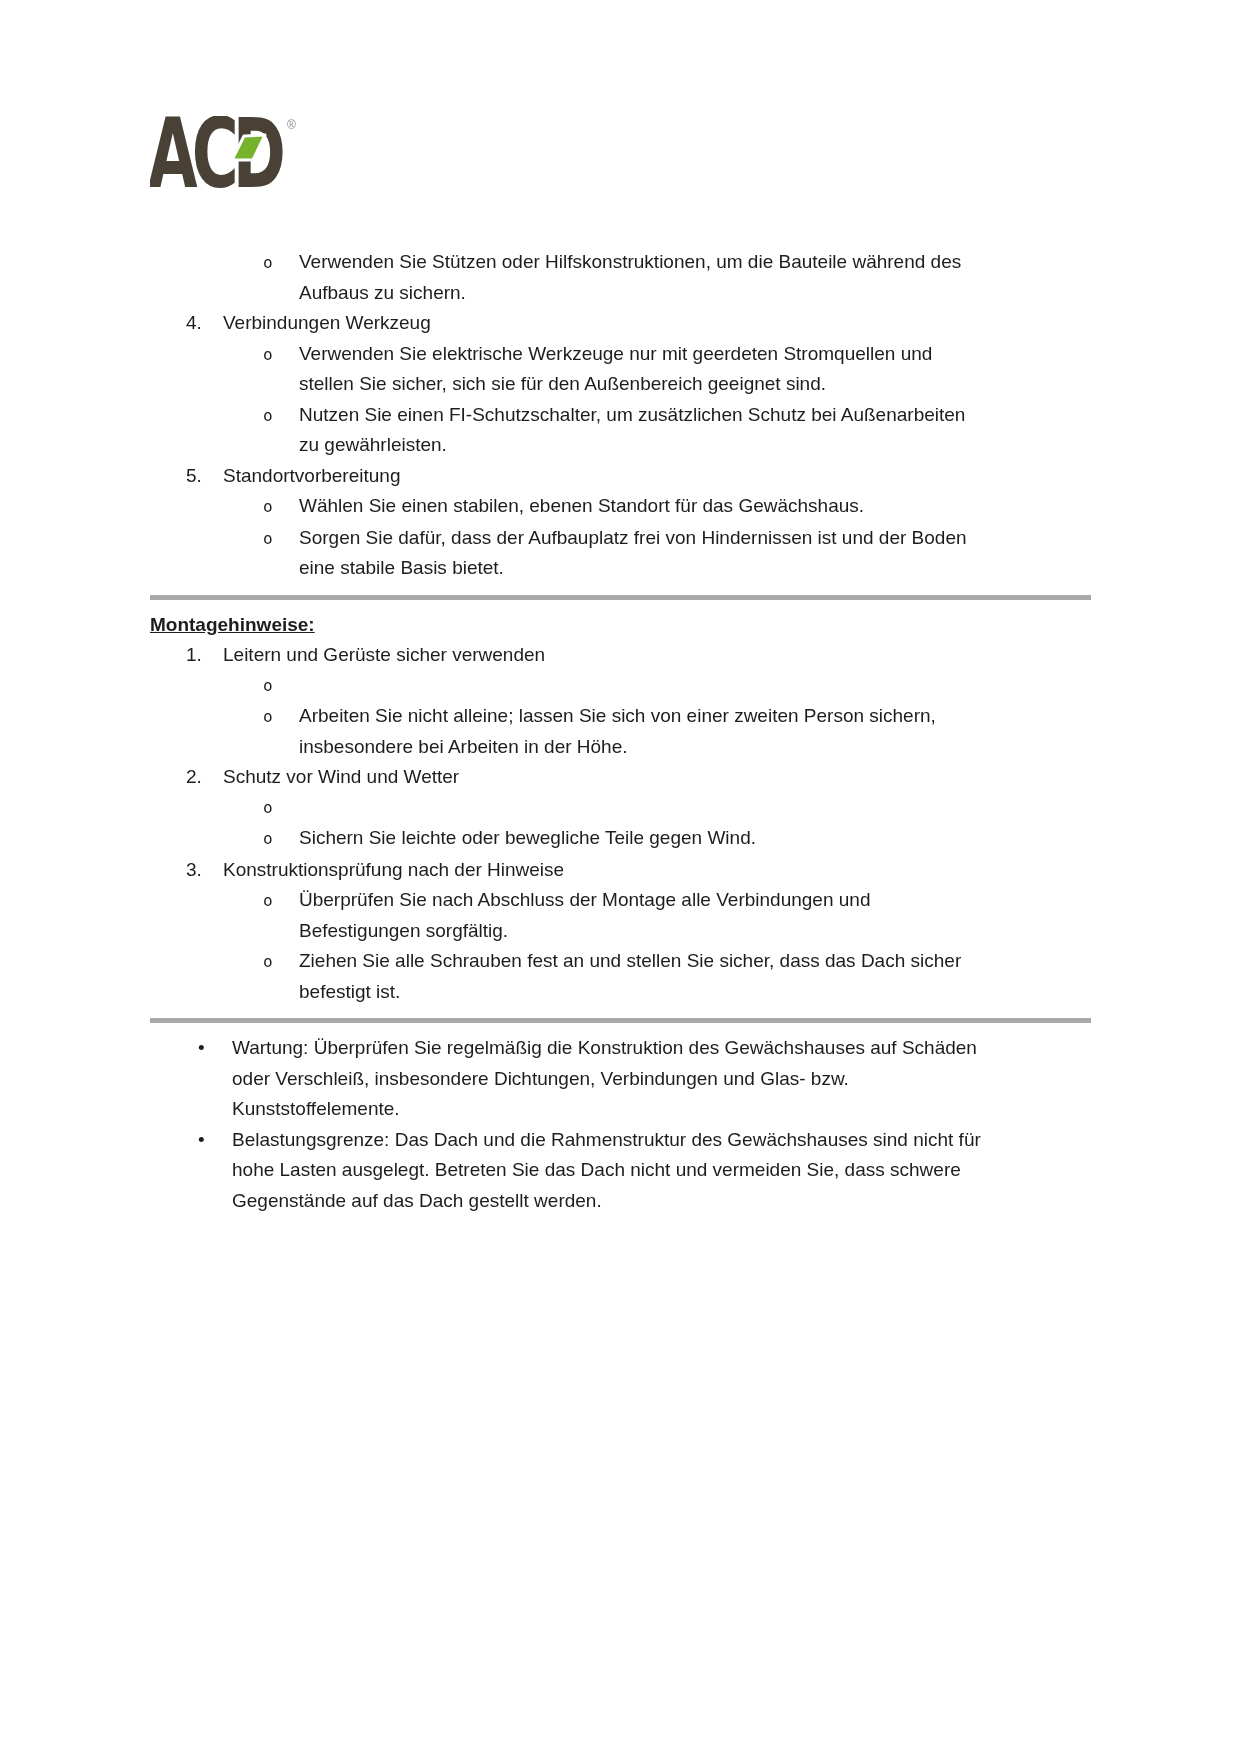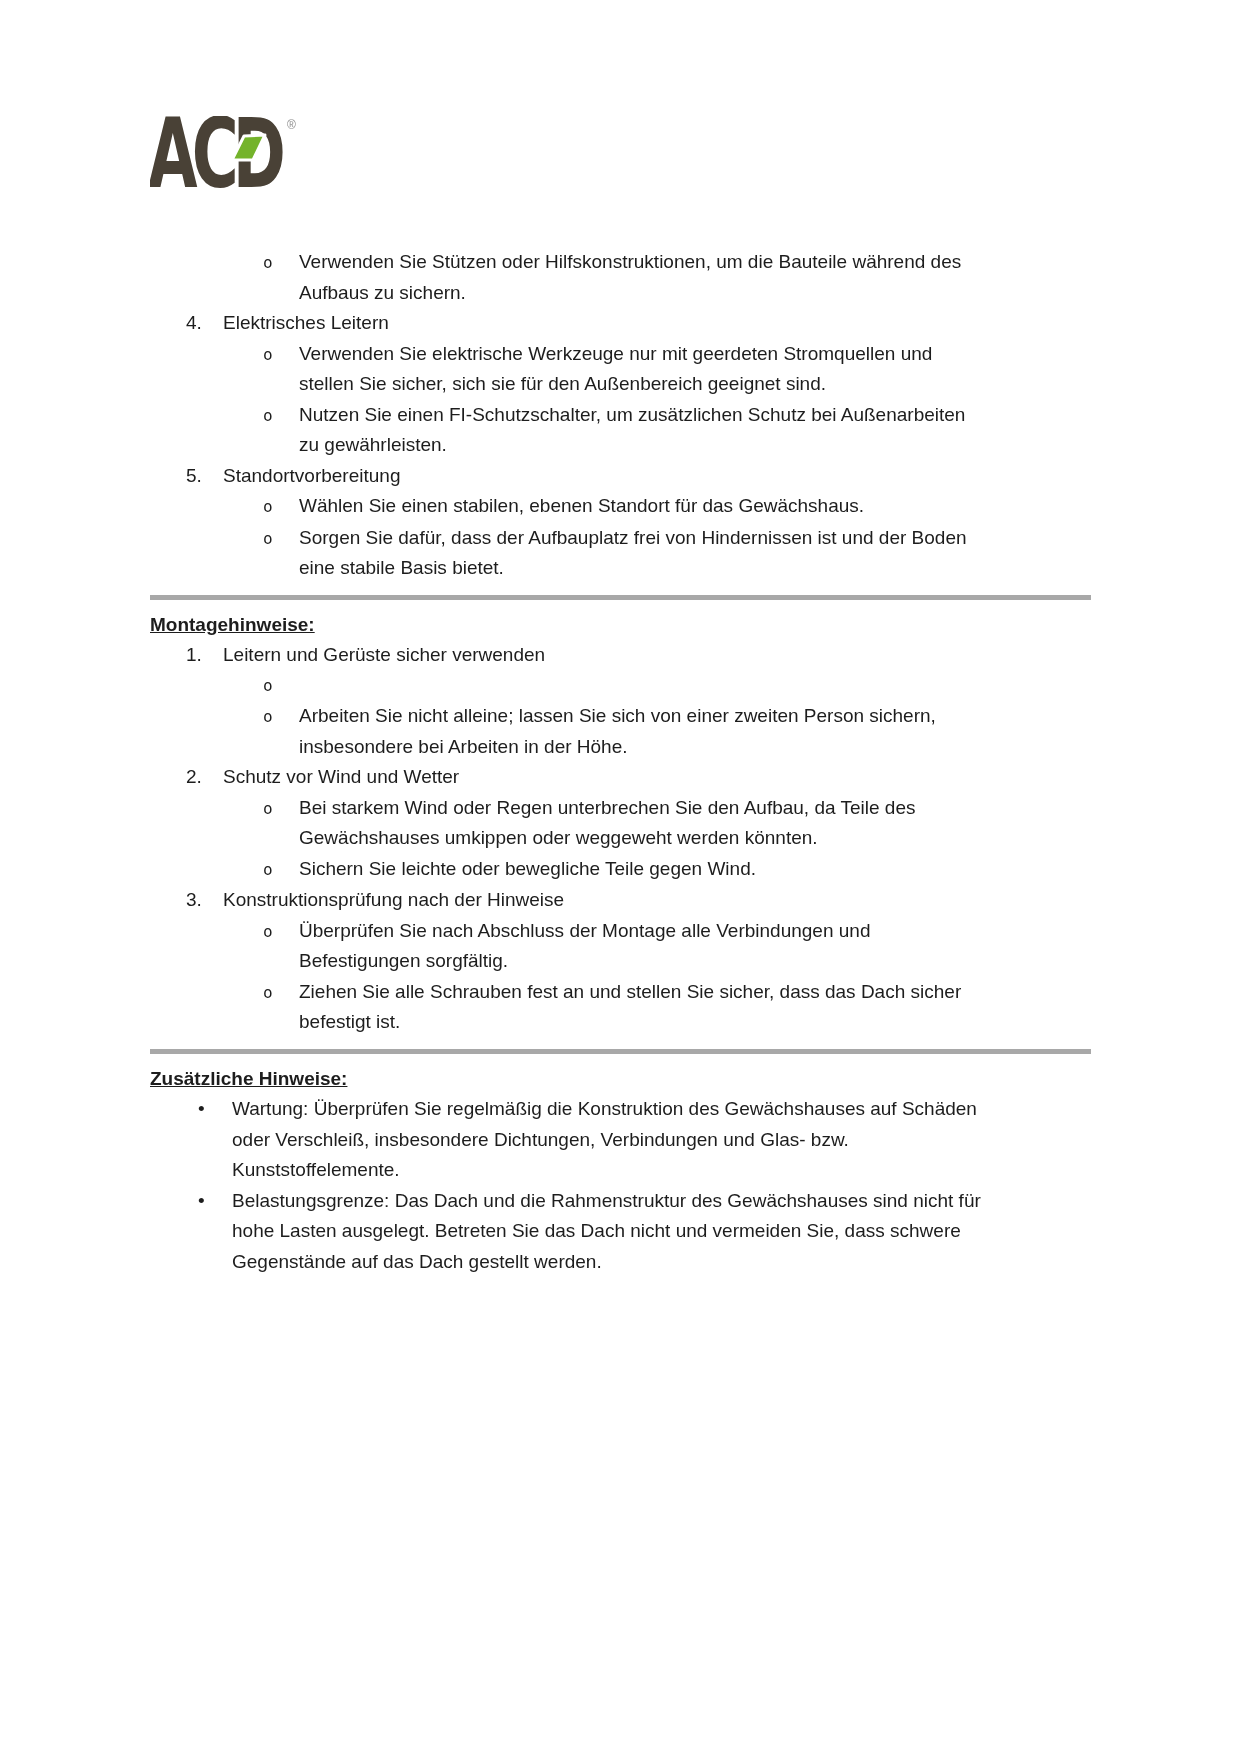--- a/index.html
+++ b/index.html
@@ -47,21 +47,21 @@
 
   <div class="content">
 
     <div class="row">
       <span class="marker m2">o</span>
       <span class="text">Verwenden Sie Stützen oder Hilfskonstruktionen, um die Bauteile während des
 Aufbaus zu sichern.</span>
     </div>
     <div class="row">
       <span class="marker m1">4.</span>
-      <span class="text">Elektrisches Leitern</span>
+      <span class="text">Verbindungen Werkzeug</span>
     </div>
     <div class="row">
       <span class="marker m2">o</span>
       <span class="text">Verwenden Sie elektrische Werkzeuge nur mit geerdeten Stromquellen und
 stellen Sie sicher, sich sie für den Außenbereich geeignet sind.</span>
     </div>
     <div class="row">
       <span class="marker m2">o</span>
       <span class="text">Nutzen Sie einen FI-Schutzschalter, um zusätzlichen Schutz bei Außenarbeiten
 zu gewährleisten.</span>
@@ -95,22 +95,20 @@
       <span class="marker m2">o</span>
       <span class="text">Arbeiten Sie nicht alleine; lassen Sie sich von einer zweiten Person sichern,
 insbesondere bei Arbeiten in der Höhe.</span>
     </div>
     <div class="row">
       <span class="marker m1">2.</span>
       <span class="text">Schutz vor Wind und Wetter</span>
     </div>
     <div class="row">
       <span class="marker m2">o</span>
-      <span class="text">Bei starkem Wind oder Regen unterbrechen Sie den Aufbau, da Teile des
-Gewächshauses umkippen oder weggeweht werden könnten.</span>
     </div>
     <div class="row">
       <span class="marker m2">o</span>
       <span class="text">Sichern Sie leichte oder bewegliche Teile gegen Wind.</span>
     </div>
     <div class="row">
       <span class="marker m1">3.</span>
       <span class="text">Konstruktionsprüfung nach der Hinweise</span>
     </div>
     <div class="row">
@@ -119,21 +117,20 @@
 Befestigungen sorgfältig.</span>
     </div>
     <div class="row">
       <span class="marker m2">o</span>
       <span class="text">Ziehen Sie alle Schrauben fest an und stellen Sie sicher, dass das Dach sicher
 befestigt ist.</span>
     </div>
 
     <div class="divider"></div>
 
-    <div class="heading">Zusätzliche Hinweise:</div>
 
     <div class="row">
       <span class="marker mb">•</span>
       <span class="text">Wartung: Überprüfen Sie regelmäßig die Konstruktion des Gewächshauses auf Schäden
 oder Verschleiß, insbesondere Dichtungen, Verbindungen und Glas- bzw.
 Kunststoffelemente.</span>
     </div>
     <div class="row">
       <span class="marker mb">•</span>
       <span class="text">Belastungsgrenze: Das Dach und die Rahmenstruktur des Gewächshauses sind nicht für

